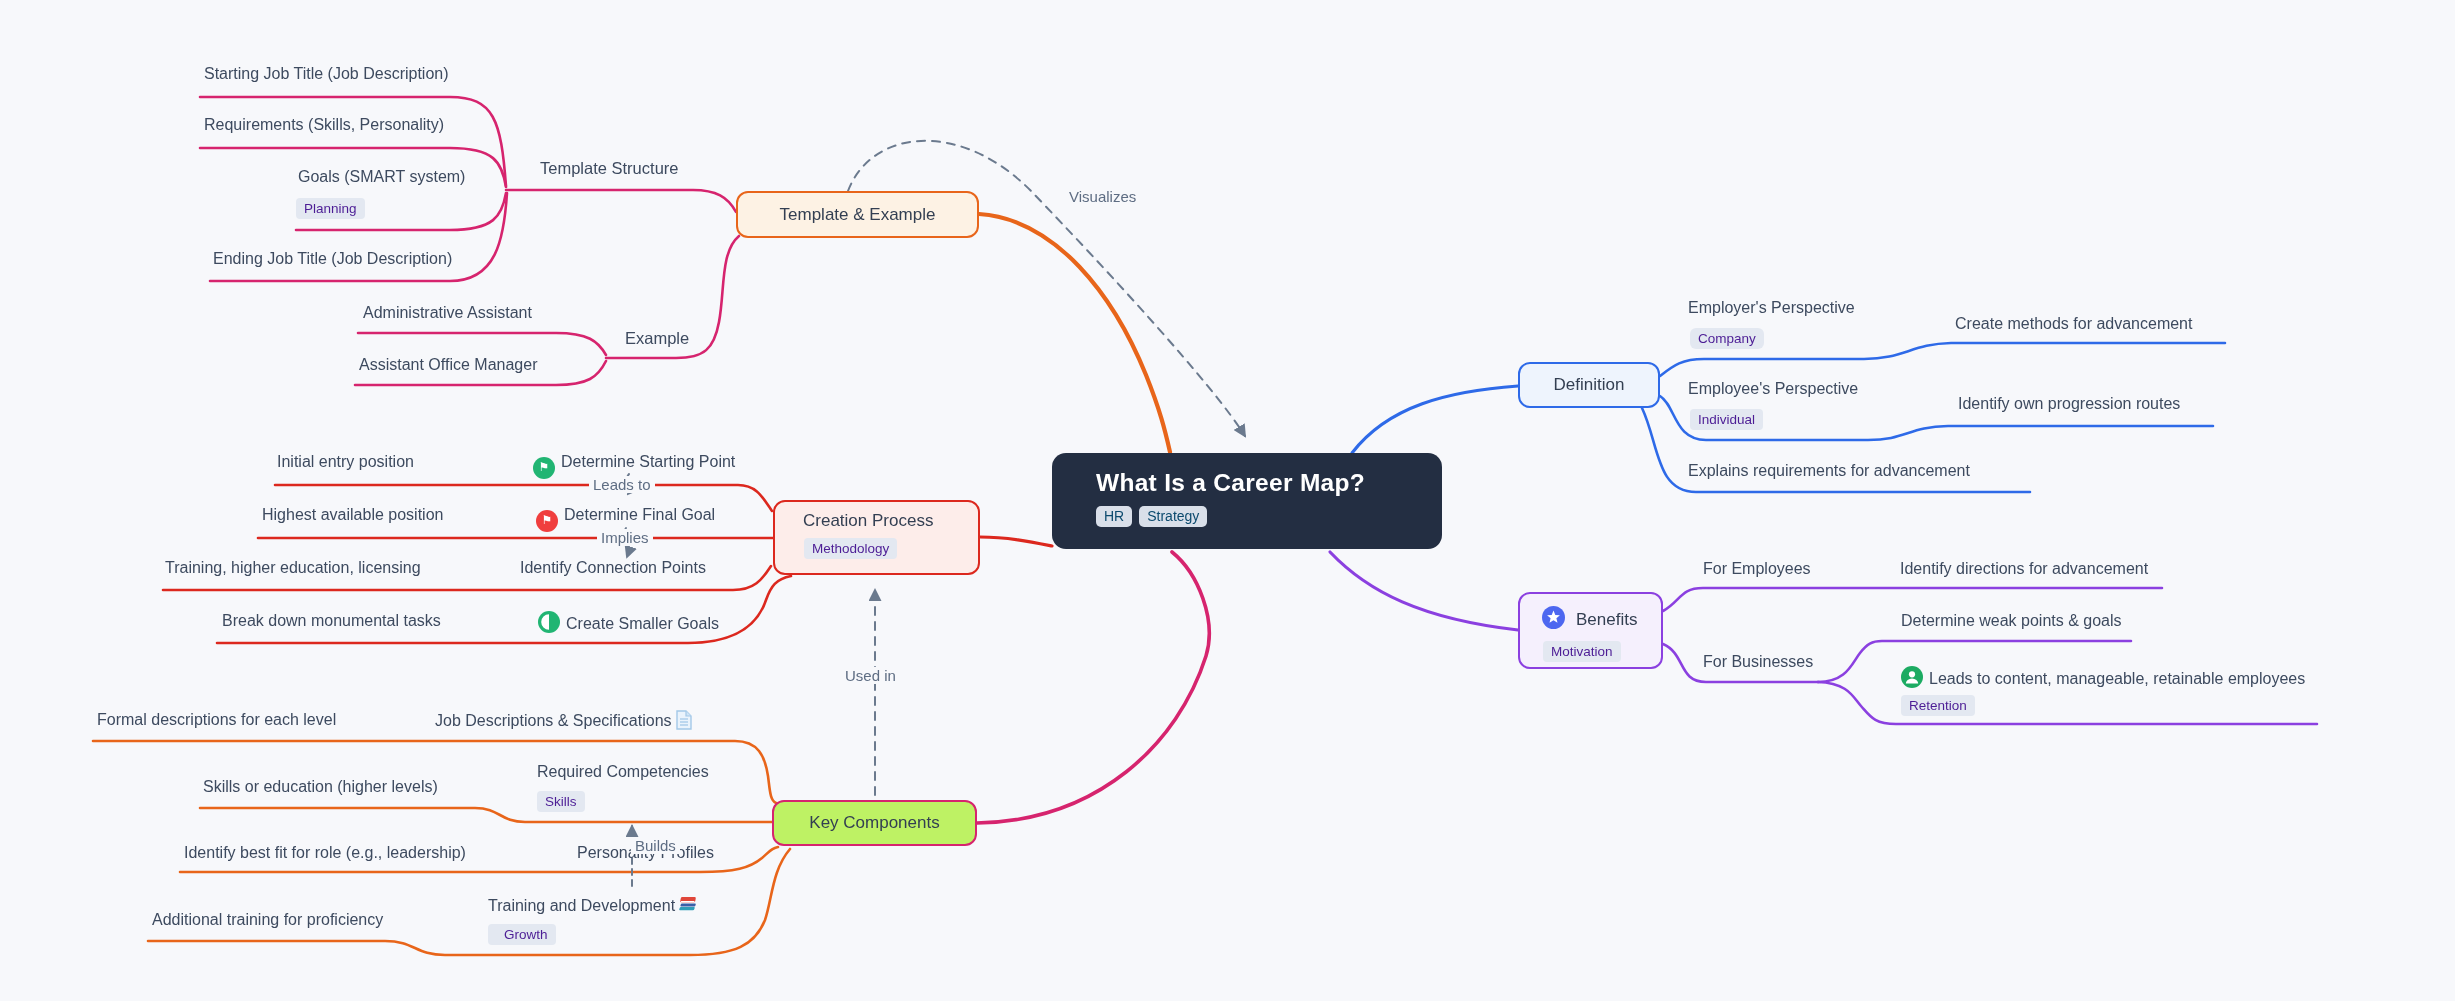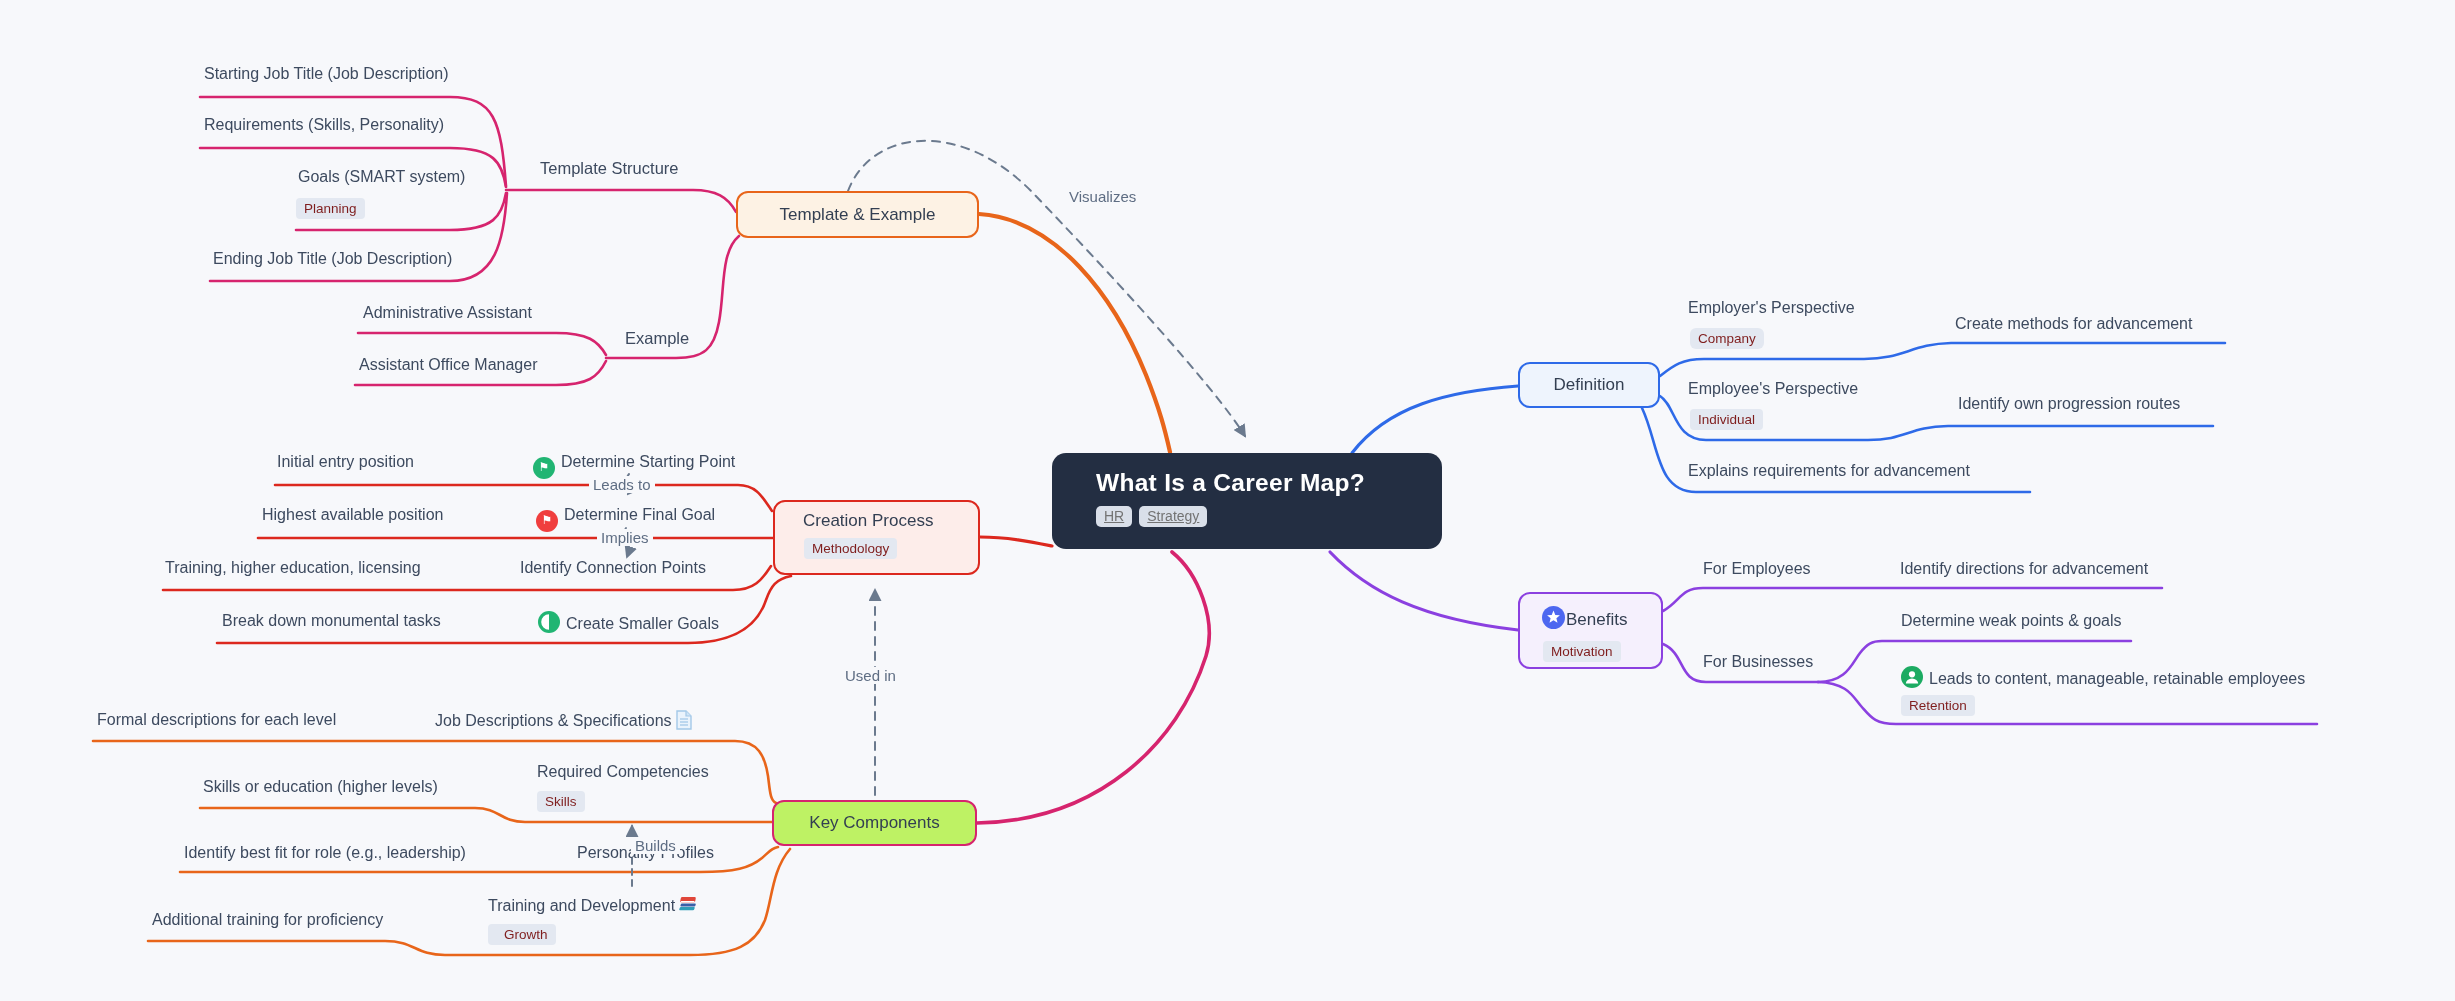--- a/index.html
+++ b/index.html
@@ -10,44 +10,44 @@
     color:#3d4a5f;
     position:relative;
   }
   .canvas{position:absolute;left:0;top:0;width:2455px;height:1001px;}
   svg.edges{position:absolute;left:0;top:0;z-index:1;}
   .layer{position:absolute;left:0;top:0;width:100%;height:100%;z-index:2;}
 
   .lbl{position:absolute;white-space:nowrap;font-size:16px;line-height:19px;color:#3d4a5f;}
   .lbl.mid{font-size:16.5px;}
   .rel{position:absolute;white-space:nowrap;font-size:15px;color:#5e6d83;background:#f7f8fb;padding:0 4px;z-index:3;}
-  .badge{position:absolute;white-space:nowrap;font-size:13.5px;line-height:19px;color:#7f1d1d;
+  .badge{position:absolute;white-space:nowrap;font-size:13.5px;line-height:19px;color:#4c1d95;
          background:#e3e8f1;border-radius:4px;padding:1px 8px;}
   .iconwrap{display:inline-block;vertical-align:-4px;margin-right:6px;}
 
   .node{position:absolute;box-sizing:border-box;border-radius:12px;z-index:3;
         display:flex;align-items:center;justify-content:center;
         font-size:17px;color:#333f52;}
   .node-te{left:736px;top:191px;width:243px;height:47px;background:#fdf2e4;border:2.5px solid #e8651a;}
   .node-cp{left:773px;top:500px;width:207px;height:75px;background:#fdedea;border:2.5px solid #dc281e;
            flex-direction:column;align-items:flex-start;justify-content:flex-start;padding:9px 0 0 25px;}
   .node-cp .badge{position:static;margin-top:7px;margin-left:4px;}
   .node-kc{left:772px;top:800px;width:205px;height:46px;background:#bef264;border:2.5px solid #d6246e;}
   .node-def{left:1518px;top:362px;width:142px;height:46px;background:#eef4fd;border:2.5px solid #2e6ae8;}
   .node-ben{left:1518px;top:592px;width:145px;height:77px;background:#f5f0fd;border:2.5px solid #8b40e0;
             flex-direction:column;align-items:flex-start;justify-content:flex-start;padding:12px 0 0 22px;}
   .node-ben .badge{position:static;margin-top:7px;margin-left:1px;}
-  .ben-title{display:flex;align-items:center;gap:1px;}
+  .ben-title{display:flex;align-items:center;gap:11px;}
 
   .node-central{position:absolute;left:1052px;top:453px;width:390px;height:96px;z-index:3;
         background:#232e42;border-radius:14px;box-sizing:border-box;
         padding:16px 0 0 44px;}
   .central-title{color:#ffffff;font-size:24.5px;font-weight:700;letter-spacing:.3px;white-space:nowrap;}
   .central-badges{margin-top:9px;display:flex;gap:7px;}
-  .cbadge{background:#d9dfe9;color:#737373;font-size:14px;line-height:17px;border-radius:5px;padding:2px 8px;text-decoration:underline;}
+  .cbadge{background:#d9dfe9;color:#0c4a6e;font-size:14px;line-height:17px;border-radius:5px;padding:2px 8px;}
 
   .ic{display:inline-flex;width:22px;height:22px;border-radius:50%;
       align-items:center;justify-content:center;color:#fff;font-size:12px;}
 </style>
 </head>
 <body>
 
 <div class="canvas">
 
   <svg class="edges" width="2455" height="1001">

